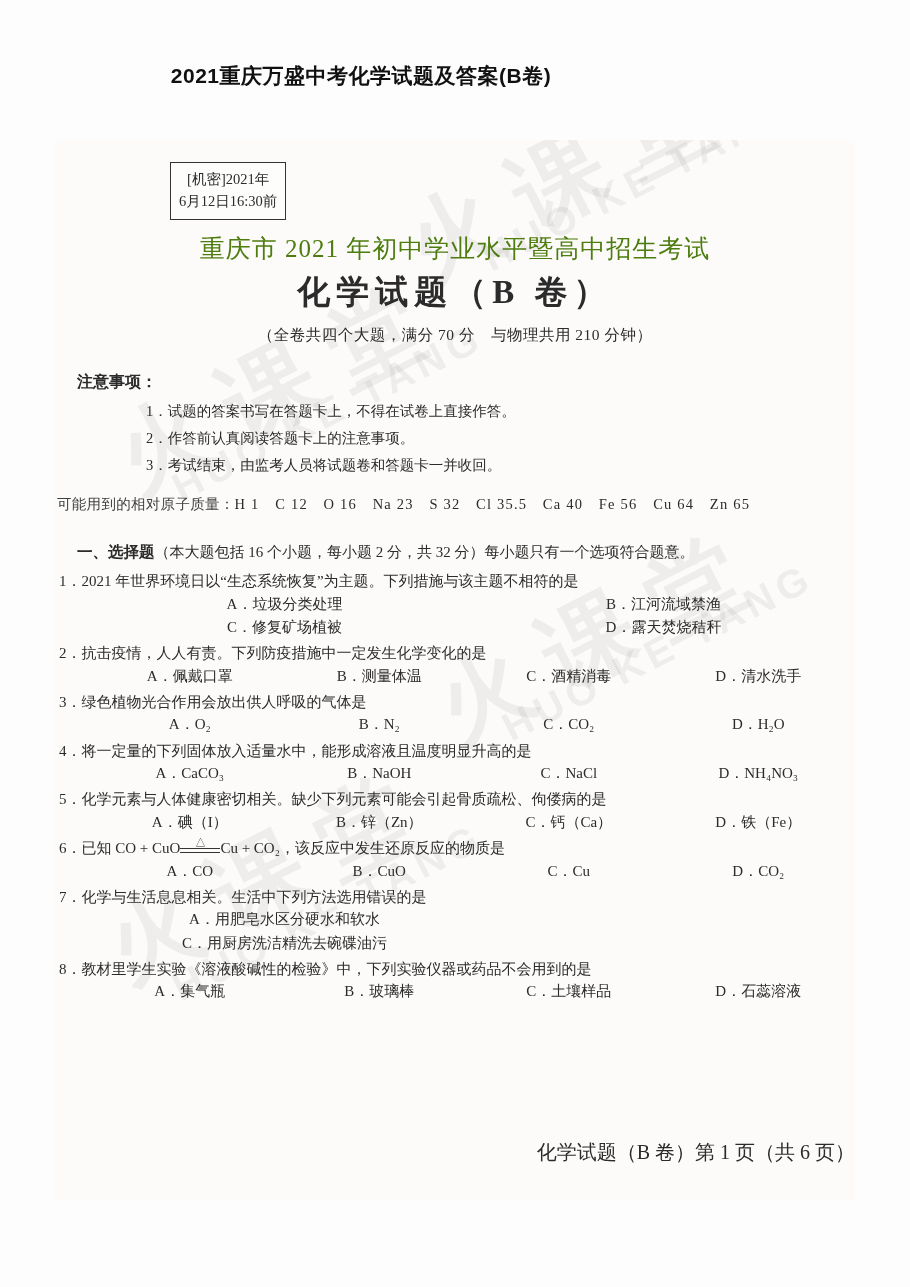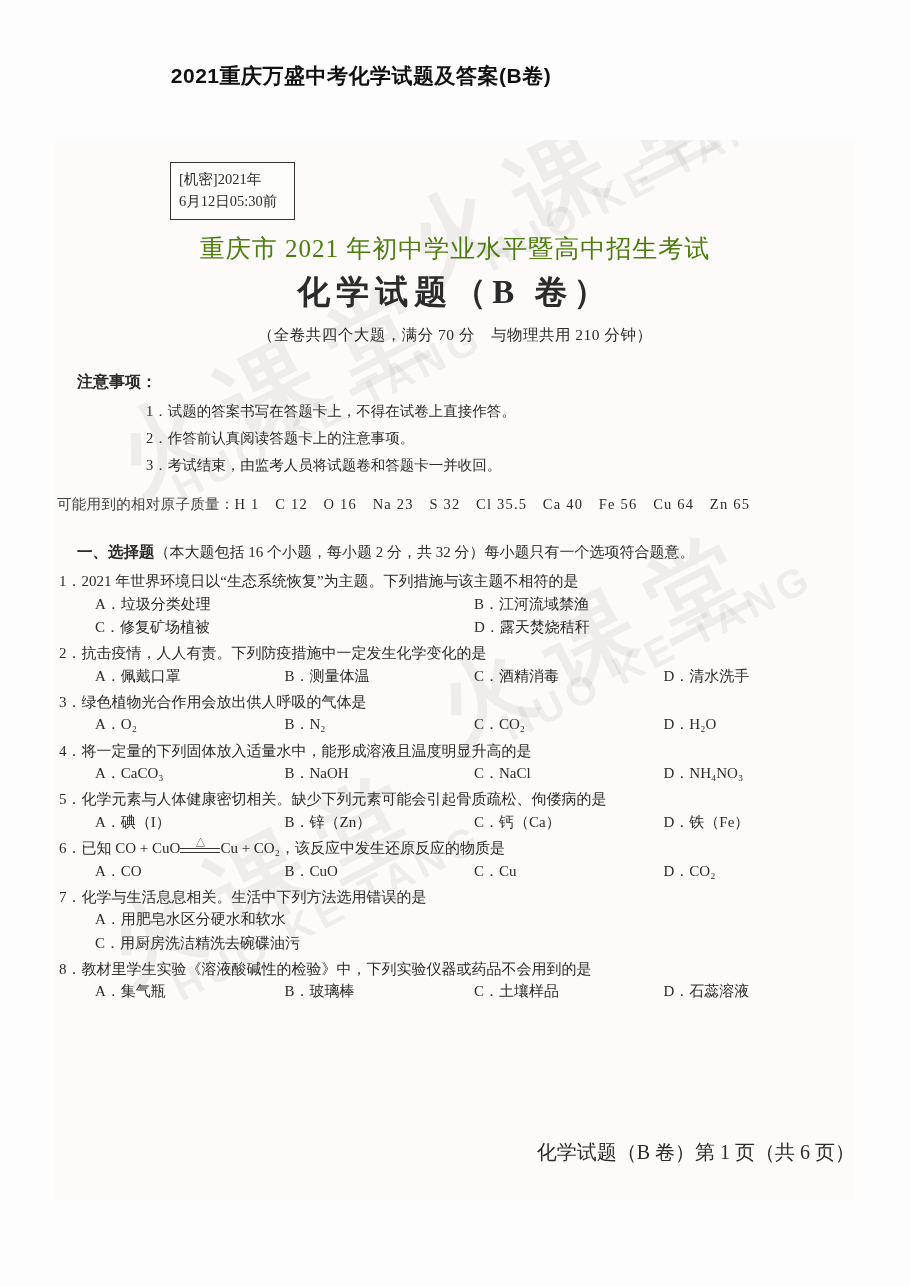--- a/index.html
+++ b/index.html
@@ -60,24 +60,25 @@
   }
   .wm-big { font-size: 92px; }
   .wm-mid { font-size: 40px; letter-spacing: 6px; }
 
   
   .secret-box {
     position: absolute;
     top: 22px;
     left: 115px;
     border: 1.4px solid #333;
-    padding: 5px 17px 6px 8px;
+    padding: 5px 8px 6px 8px;
     font-size: 14.5px;
     line-height: 1.55;
     background: rgba(255,255,255,0.45);
+    text-align: center;
   }
   .secret-box div { white-space: nowrap; }
 
   .hdr-line1 {
     position: absolute;
     top: 92px;
     left: 0;
     width: 800px;
     text-align: center;
     font-size: 25px;
@@ -159,21 +160,21 @@
     padding-left: 2px;
     text-indent: 0;
   }
   .opts {
     display: flex;
     line-height: 1.55;
     padding-left: 38px;
   }
   .opts.two > .opt { width: 50%; }
   .opts.four > .opt { width: 25%; }
-  .opt { white-space: nowrap; }
+  .opt { white-space: nowrap; text-align: center; }
 
   .rxn-over {
     display: inline-block;
     position: relative;
     width: 40px;
     text-align: center;
     vertical-align: middle;
   }
   .rxn-over .bar {
     display: block;
@@ -214,21 +215,21 @@
       <div class="wm-txt wm-big" style="top:270px; left:40px;">火 课 堂</div>
       <div class="wm-txt wm-mid" style="top:330px; left:110px;">HUO KE TANG</div>
       <div class="wm-txt wm-big" style="top:520px; left:360px;">火 课 堂</div>
       <div class="wm-txt wm-mid" style="top:570px; left:440px;">HUO KE TANG</div>
       <div class="wm-txt wm-big" style="top:760px; left:30px;">火 课 堂</div>
       <div class="wm-txt wm-mid" style="top:830px; left:110px;">HUO KE TANG</div>
     </div>
 
     <div class="secret-box">
       <div>[机密]2021年</div>
-      <div>6月12日05:30前</div>
+      <div>6月12日16:30前</div>
     </div>
 
     <div class="hdr-line1">重庆市 2021 年初中学业水平暨高中招生考试</div>
     <div class="hdr-line2">化学试题（B 卷）</div>
     <div class="hdr-line3">（全卷共四个大题，满分 70 分　与物理共用 210 分钟）</div>
 
     <div class="notice-title">注意事项：</div>
     <div class="notice-list">
       <div>1．试题的答案书写在答题卡上，不得在试卷上直接作答。</div>
       <div>2．作答前认真阅读答题卡上的注意事项。</div>

